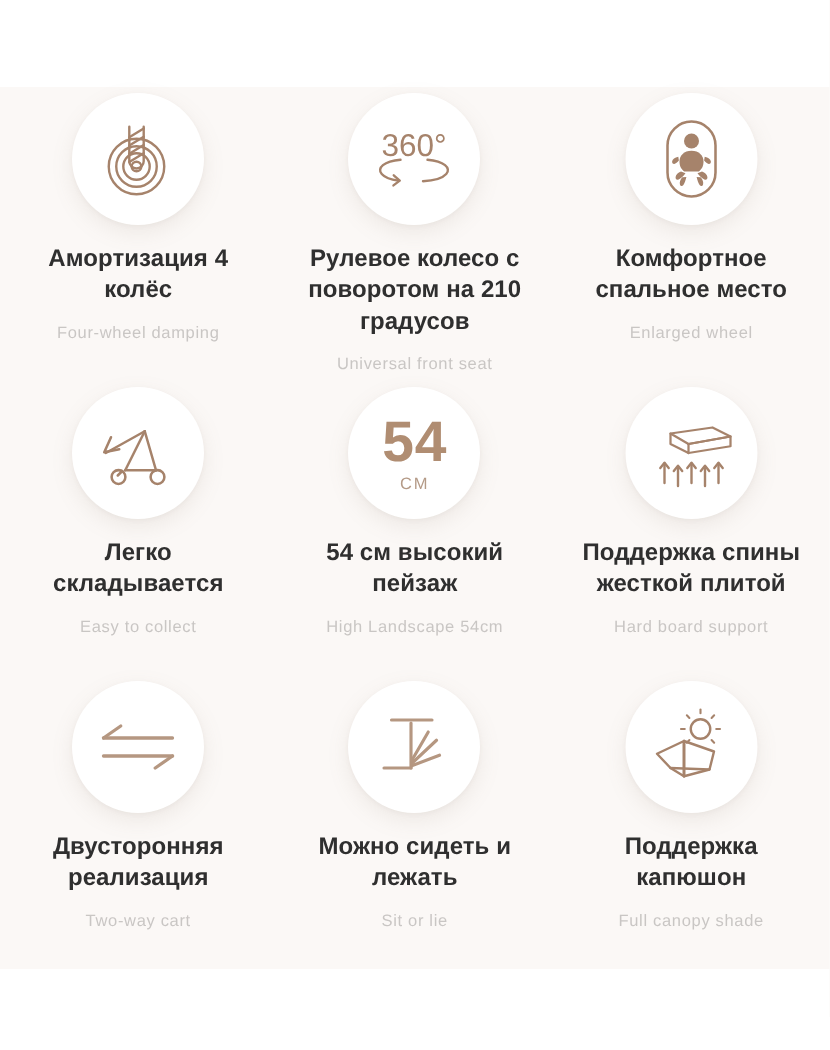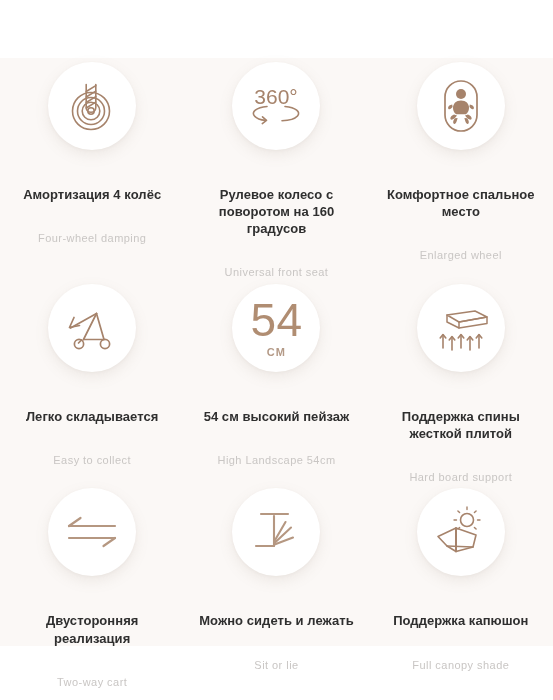--- a/index.html
+++ b/index.html
@@ -63,45 +63,44 @@
 
   .numeric-icon {
     display: flex;
     flex-direction: column;
     align-items: center;
     justify-content: center;
     line-height: 1;
     color: #b08d72;
   }
   .numeric-icon .big {
-    font-size: 46px;
-    font-weight: 400;
+    font-size: 38px;
+    font-weight: 700;
     letter-spacing: 0.5px;
   }
   .numeric-icon .small {
     font-size: 11px;
     letter-spacing: 1.2px;
     margin-top: 4px;
     color: #b49a87;
-    font-weight: bold;
   }
 
   .label-ru {
-    margin-top: 36px;
-    font-size: 13px;
+    margin-top: 12px;
+    font-size: 16px;
     font-weight: bold;
     color: #2f2f2f;
     text-align: center;
     line-height: 1.32;
     max-width: 160px;
     letter-spacing: 0.05px;
   }
 
   .label-en {
-    margin-top: 28px;
+    margin-top: 11px;
     font-size: 11px;
     font-weight: 400;
     color: #c9c6c4;
     text-align: center;
     line-height: 1.3;
     letter-spacing: 0.45px;
     max-width: 165px;
   }
 </style>
 </head>
@@ -134,21 +133,21 @@
       <div class="icon-circle">
         <span>
           <svg width="62" height="50" viewBox="0 0 62 50" fill="none" stroke="#a6836b" stroke-width="1.6" stroke-linecap="round" stroke-linejoin="round">
             <text x="31" y="23" text-anchor="middle" font-family="Liberation Sans, sans-serif" font-size="21" fill="#a6836b" stroke="none">360°</text>
             <path d="M22 25.5 C11 26.5 6 31 9.5 35 C11.5 37.3 15.5 38.8 20.5 39.4"></path>
             <path d="M40 25.5 C51 26.5 56 31 52.5 35 C50 37.8 44 39.5 37 39.8"></path>
             <path d="M17.5 35.9 L21.5 39.4 L17.3 42.6"></path>
           </svg>
         </span>
       </div>
-      <div class="label-ru">Рулевое колесо с поворотом на 160 градусов</div>
+      <div class="label-ru">Рулевое колесо с поворотом на 210 градусов</div>
       <div class="label-en">Universal front seat</div>
     </div>
 
     <div class="feature-card">
       <div class="icon-circle">
         <span>
           <svg width="44" height="56" viewBox="0 0 44 56" fill="none" stroke="#a6836b" stroke-width="1.7" stroke-linecap="round" stroke-linejoin="round">
             <rect x="6" y="3" width="32" height="50" rx="16"></rect>
             <g fill="#a6836b" stroke="none">
               <circle cx="22" cy="16" r="5"></circle>

